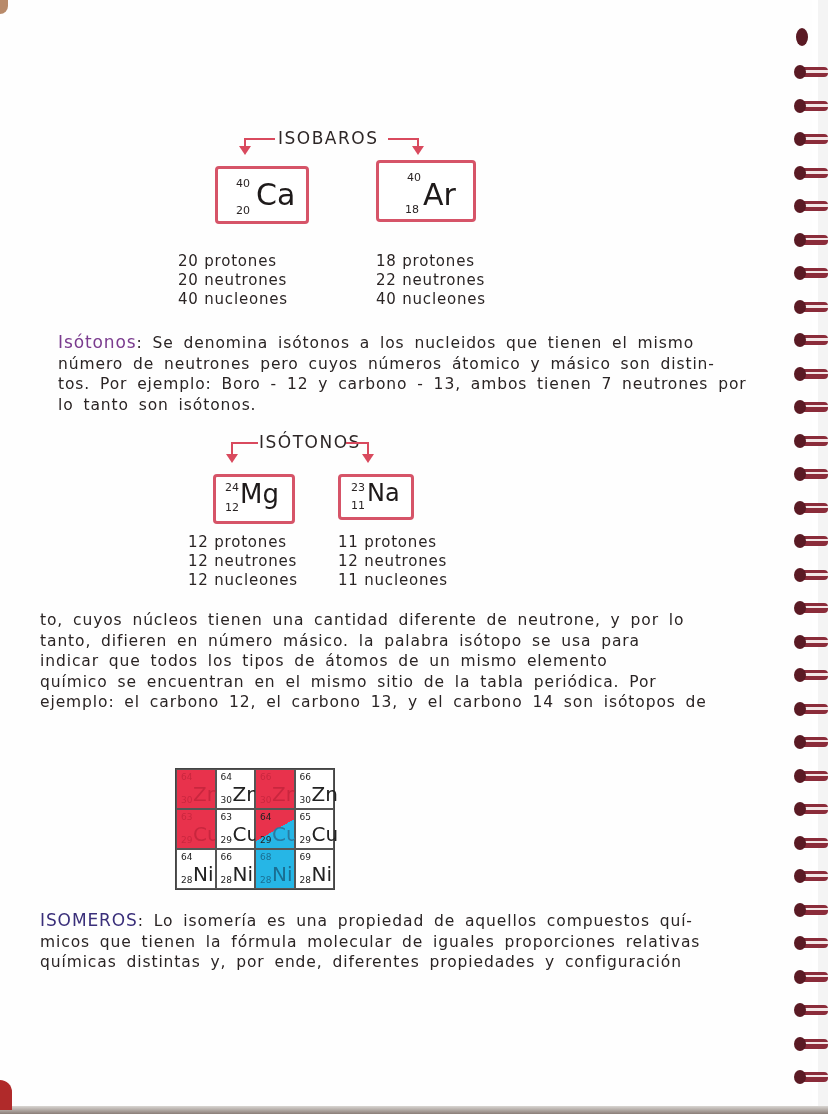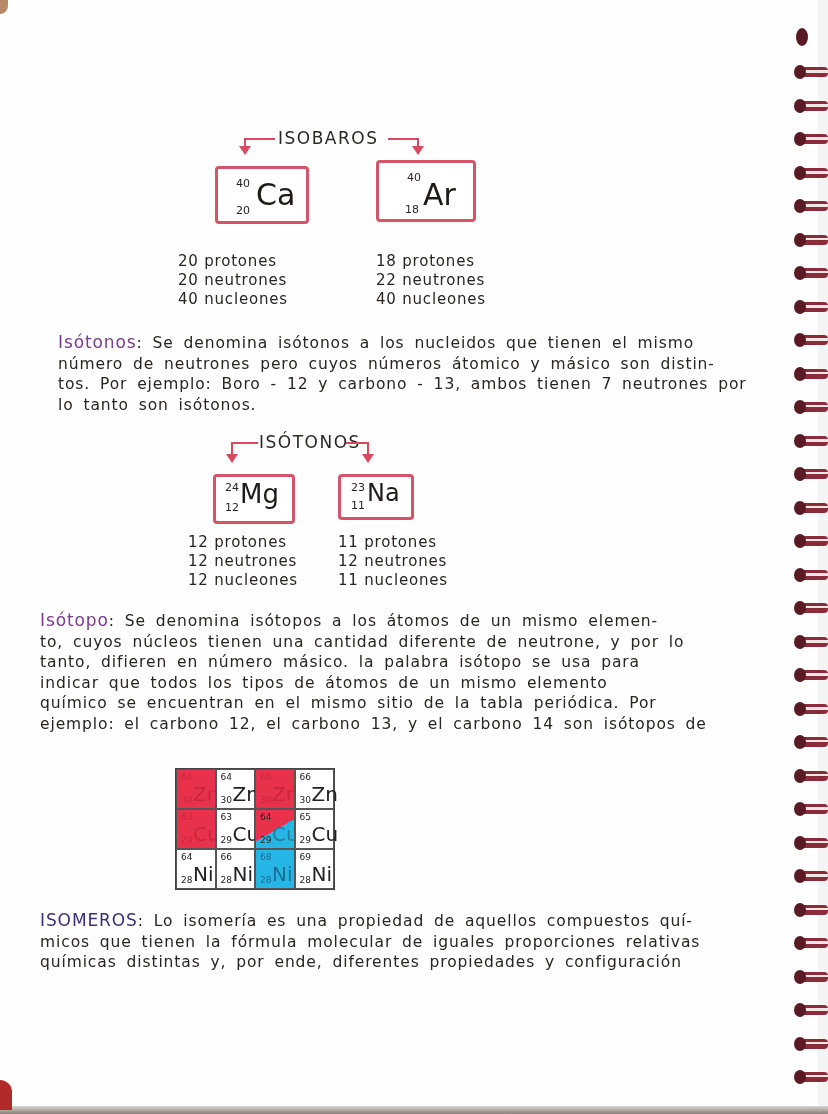--- a/index.html
+++ b/index.html
@@ -138,21 +138,20 @@
     <div>12 nucleones</div>
   </div>
   <div class="stats" style="left:338px;top:533px;">
     <div>11 protones</div>
     <div>12 neutrones</div>
     <div>11 nucleones</div>
   </div>
 </div>
 
 <div class="para" style="left:40px;top:610px;width:740px;">
-  <div><span class="term">Isótopo</span><span>: Se denomina isótopos a los átomos de un mismo elemen-</span></div>
   <div>to, cuyos núcleos tienen una cantidad diferente de neutrone, y por lo</div>
   <div>tanto, difieren en número másico. la palabra isótopo se usa para</div>
   <div>indicar que todos los tipos de átomos de un mismo elemento</div>
   <div>químico se encuentran en el mismo sitio de la tabla periódica. Por</div>
   <div>ejemplo: el carbono 12, el carbono 13, y el carbono 14 son isótopos de</div>
 </div>
 
 <div class="grid">
   <div class="cell red">
       <span class="c-mass">64</span>

